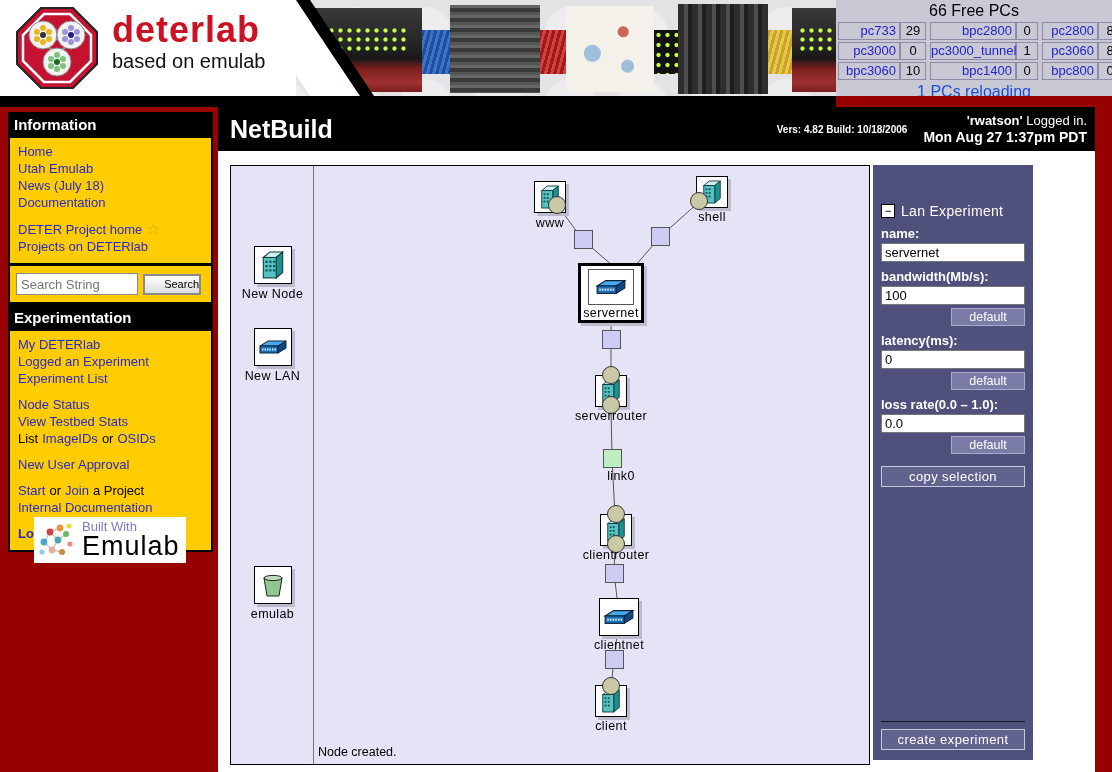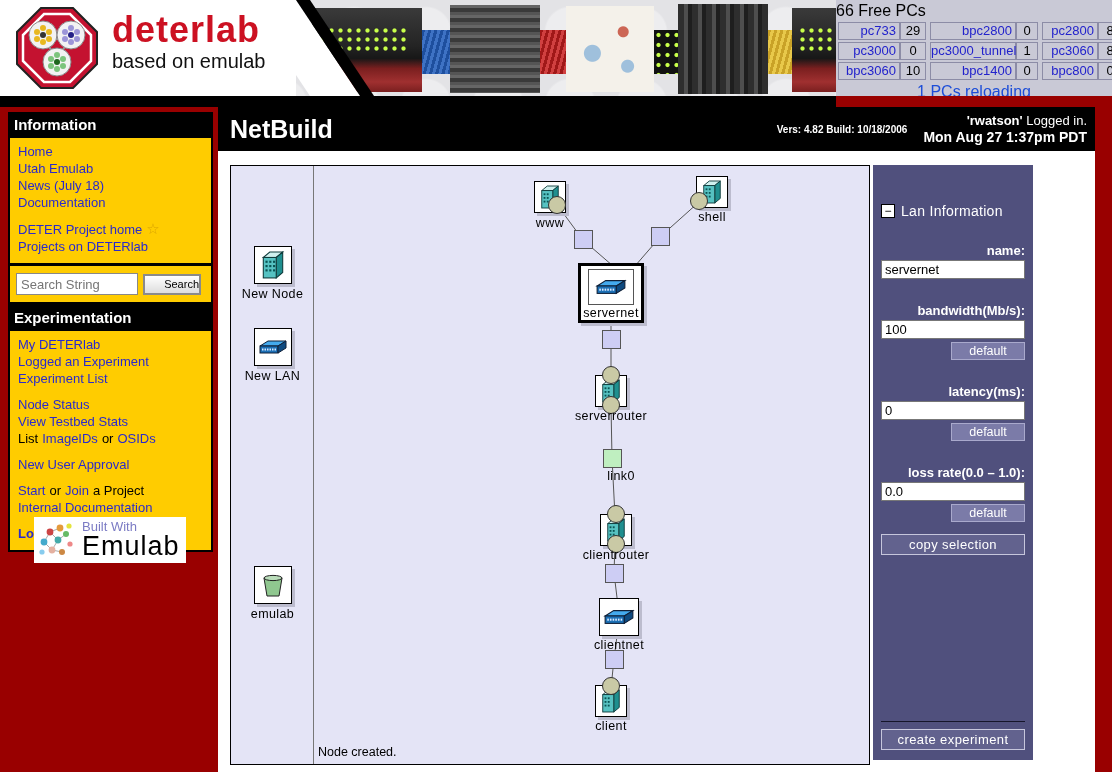--- a/index.html
+++ b/index.html
@@ -23,21 +23,21 @@
   .wedge { position:absolute; left:296px; top:0; width:14px; height:96px; background:#000;
       transform:skewX(33.7deg); transform-origin:0 0; z-index:3; }
   .brand-text { position:absolute; left:112px; top:12px; z-index:4; }
   .brand-name { font-size:36px; font-weight:bold; color:#CC1122; letter-spacing:1px; line-height:36px; }
   .brand-tag  { font-size:20px; color:#111; margin-top:2px; }
   .octagon { position:absolute; left:14px; top:5px; z-index:4; }
 
   
   .pc-table { position:absolute; left:836px; top:0; width:276px; height:96px; background:#C9C9D6;
       z-index:5; overflow:hidden; font-size:13px; }
-  .pc-head { height:21px; text-align:left; font-size:16px; color:#000; padding-top:2px; }
+  .pc-head { height:21px; text-align:center; font-size:16px; color:#000; padding-top:2px; }
   .pc-row { display:flex; height:19px; margin:1px 0 1px 2px; }
   .pc-pair { display:flex; margin-right:4px; }
   .pc-cell { background:#C9C9D6; border:1px solid #8C8CA6; height:18px; line-height:16px; }
   .pc-label { color:#2222CC; text-align:right; padding-right:3px; }
   .pc-num { color:#000; text-align:center; }
   .pc-foot { height:20px; text-align:center; font-size:16px; color:#1d4ed8; padding-top:1px; }
 
   .black-underline { position:absolute; left:0; top:96px; width:836px; height:11px; background:#000; }
 
   
@@ -100,21 +100,21 @@
       white-space:nowrap; color:#000; }
   .canvas-status { position:absolute; left:87px; top:579px; font-size:12.5px; color:#000; }
 
   
   .panel { position:absolute; left:655px; top:58px; width:160px; height:595px; background:#50507D;
       display:flex; flex-direction:column; padding:0 8px; }
   .panel-title-row { display:flex; align-items:center; margin-top:38px; }
   .minus-box { width:14px; height:14px; background:#FFF; border:1px solid #000; color:#000;
       font-size:12px; line-height:12px; text-align:center; cursor:pointer; }
   .panel-title { color:#FFF; font-size:14px; margin-left:6px; letter-spacing:0.3px; }
-  .p-label { color:#FFF; font-weight:bold; font-size:13px; margin-top:24px;text-align:right; }
+  .p-label { color:#FFF; font-weight:bold; font-size:13px; margin-top:7px; }
   .p-input { width:144px; height:19px; border:1px solid #777; background:#FFF; font-size:13px;
       padding:1px 3px; font-family:"Liberation Sans", sans-serif; margin-top:2px; }
   .default-btn { display:block; margin-left:auto; margin-top:3px; width:74px; height:18px;
       background:#7B7BA8; border:1px solid #A9A9CC; color:#FFF; font-size:12.5px;
       font-family:"Liberation Sans", sans-serif; cursor:pointer; padding:0; }
   .wide-btn { width:144px; height:21px; background:#62628E; border:1px solid #C6C6DC; color:#FFF;
       font-size:13px; font-family:"Liberation Sans", sans-serif; cursor:pointer; letter-spacing:0.4px; }
   .copy-btn { margin-top:12px; }
   .panel-bottom { margin-top:auto; margin-bottom:10px; }
   .panel-hr { border:none; border-top:1px solid #15152A; margin-bottom:7px; }
@@ -516,21 +516,21 @@
     </div>
     <div class="port" style="left:371px; top:511px;"></div>
     <div class="node-label" style="left:380px; top:553px;">client</div>
 
     <div class="canvas-status">Node created.</div>
   </div>
 
   <div class="panel">
     <div class="panel-title-row">
       <div class="minus-box">−</div>
-      <span class="panel-title">Lan Information</span>
+      <span class="panel-title">Lan Experiment</span>
     </div>
     <div class="p-label">name:</div>
     <input class="p-input" type="text" value="servernet" style="">
     <div class="p-label">bandwidth(Mb/s):</div>
     <input class="p-input" type="text" value="100" style="">
     <button class="default-btn">default</button>
     <div class="p-label">latency(ms):</div>
     <input class="p-input" type="text" value="0" style="">
     <button class="default-btn">default</button>
     <div class="p-label">loss rate(0.0 – 1.0):</div>

